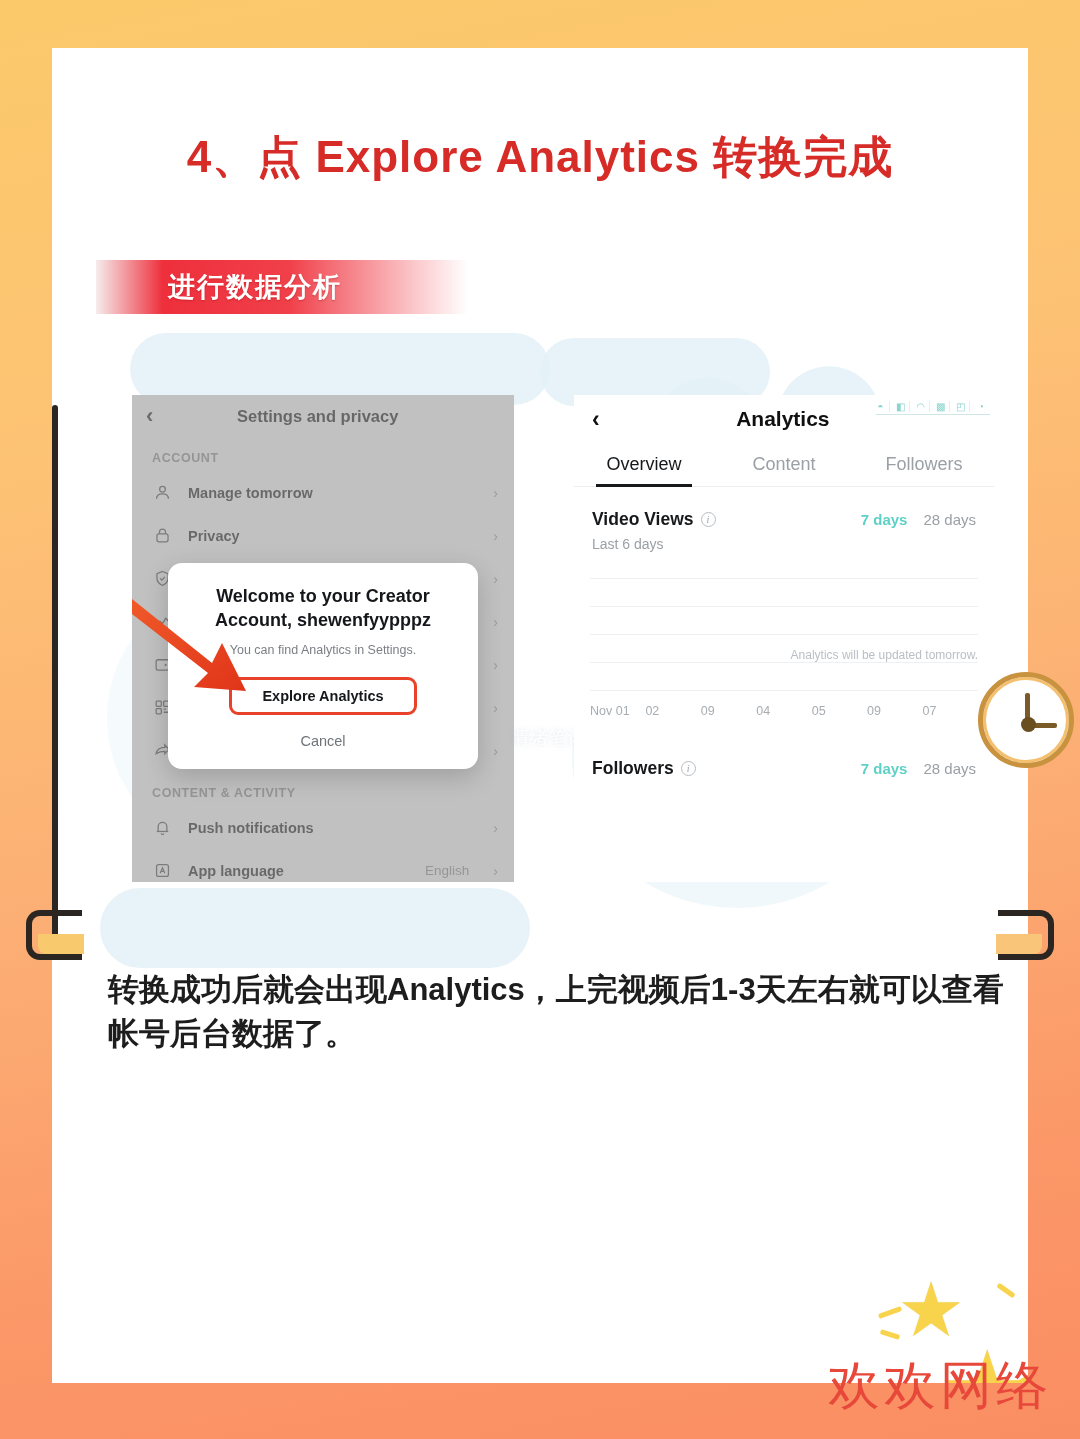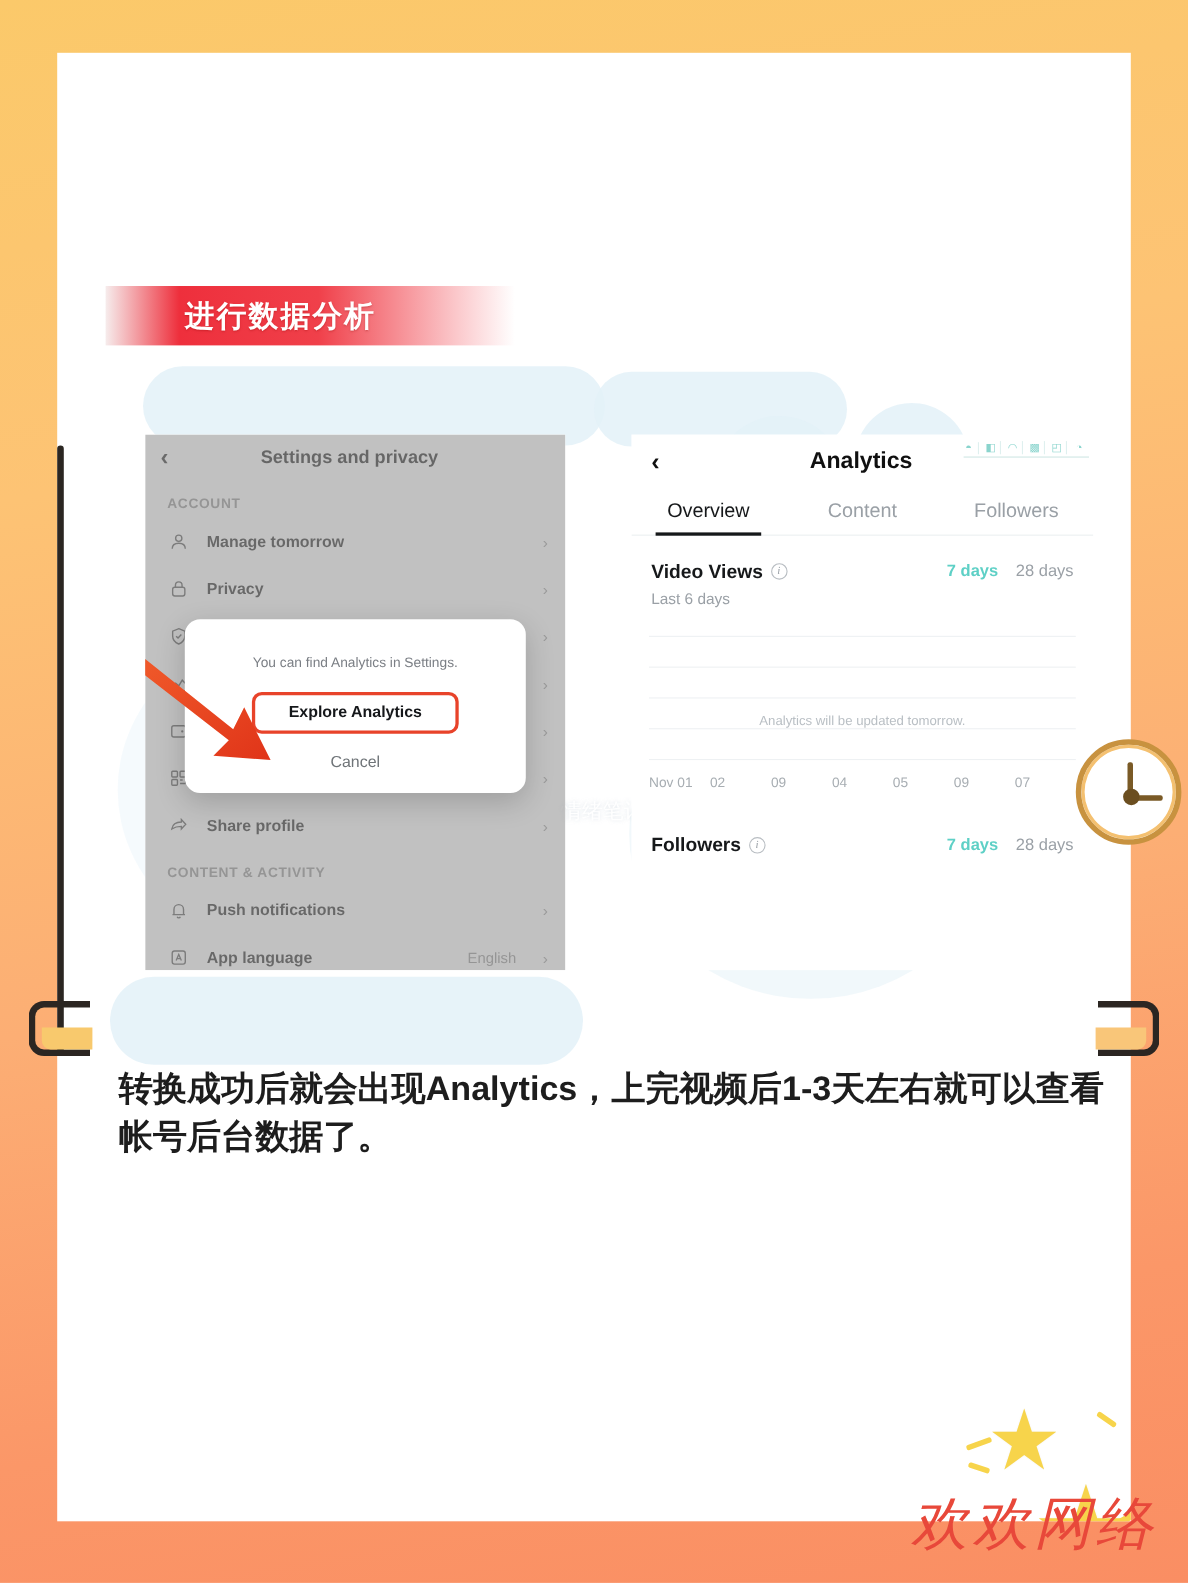--- a/index.html
+++ b/index.html
@@ -348,21 +348,21 @@
   }
   .nodata {
     position: absolute;
     left: 0; right: 0; top: 38px;
     text-align: center;
     font-size: 19px; color: #aeb4b9;
   }
   .nodata-sub {
     position: absolute;
     left: 0; right: 0; top: 70px;
-    text-align: center;
+    text-align: right;
     font-size: 12px; color: #b9bfc4;
   }
   .x-axis {
     display: flex;
     margin: 8px 16px 0;
   }
   .x-axis .xt {
     flex: 1;
     font-size: 12.5px; color: #a7adb2;
     text-align: left;
@@ -412,21 +412,20 @@
   
   #watermark {
     position: absolute;
     right: 28px; bottom: 18px;
     font-size: 52px;
     font-weight: 400;
     color: #E8483A;
     letter-spacing: 4px;
     font-family: "DejaVu Sans", sans-serif;
     z-index: 9;
-    font-style: italic;
   }
 </style>
 </head>
 <body>
 
 <div id="poster">
 
   <div class="deco-left-bar"></div>
   <div class="deco-left-tab"></div>
   <div class="deco-right-tab"></div>
@@ -439,20 +438,21 @@
   <div id="card">
 
     <div class="blob b1"></div>
     <div class="blob b2"></div>
     <div class="blob b3"></div>
     <div class="blob b4"></div>
     <div class="blob b5"></div>
     <div class="blob b6"></div>
     <div class="blob b7"></div>
 
+    <div id="title">4、点 Explore Analytics 转换完成</div>
 
     <div id="badge">
       <span class="badge-text">进行数据分析</span>
     </div>
 
     <div id="shots">
 
       <div class="phone-left">
 
         <div class="sp-header">
@@ -570,20 +570,21 @@
               </svg>
           </span>
           <span class="lbl">App language</span>
           <span class="val">English</span>
           <span class="chev">›</span>
         </div>
 
         <div class="dim-layer"></div>
 
         <div class="creator-modal">
+          <div class="cm-title">Welcome to your Creator Account, shewenfyypppz</div>
           <div class="cm-sub">You can find Analytics in Settings.</div>
           <div class="cm-primary">Explore Analytics</div>
           <div class="cm-cancel">Cancel</div>
         </div>
 
         <svg class="red-arrow" viewBox="0 0 126 112">
           <defs>
             <linearGradient id="arrGrad" x1="0" y1="0" x2="1" y2="1">
               <stop offset="0%" stop-color="#F05A2A"></stop>
               <stop offset="100%" stop-color="#E03419"></stop>

